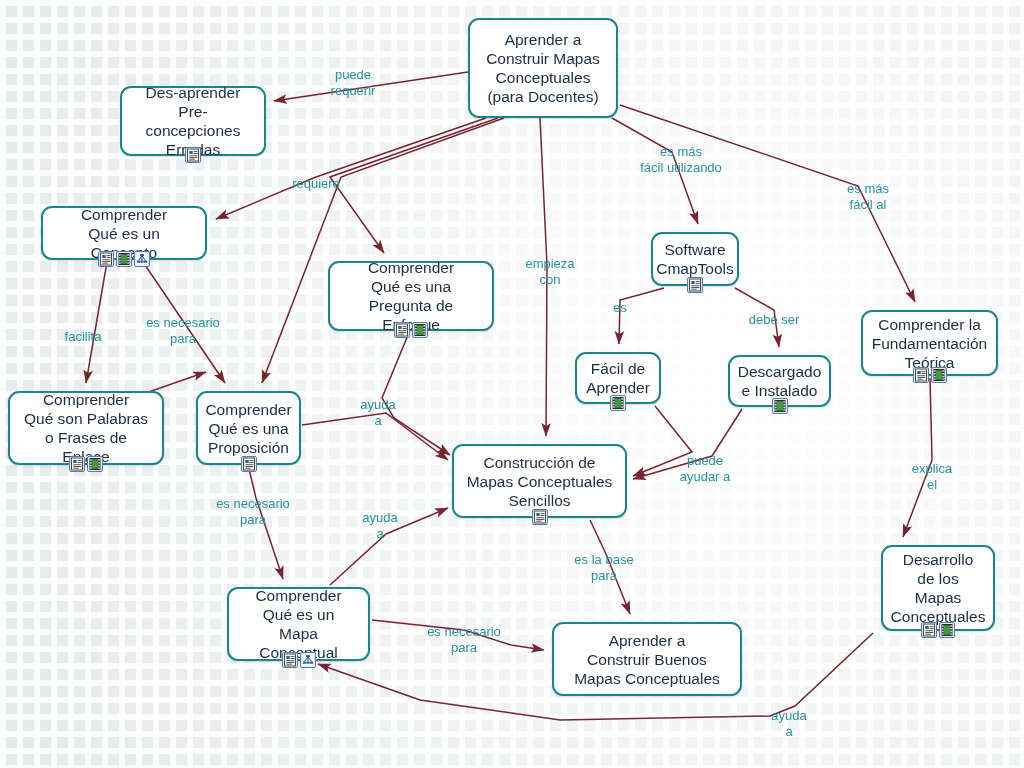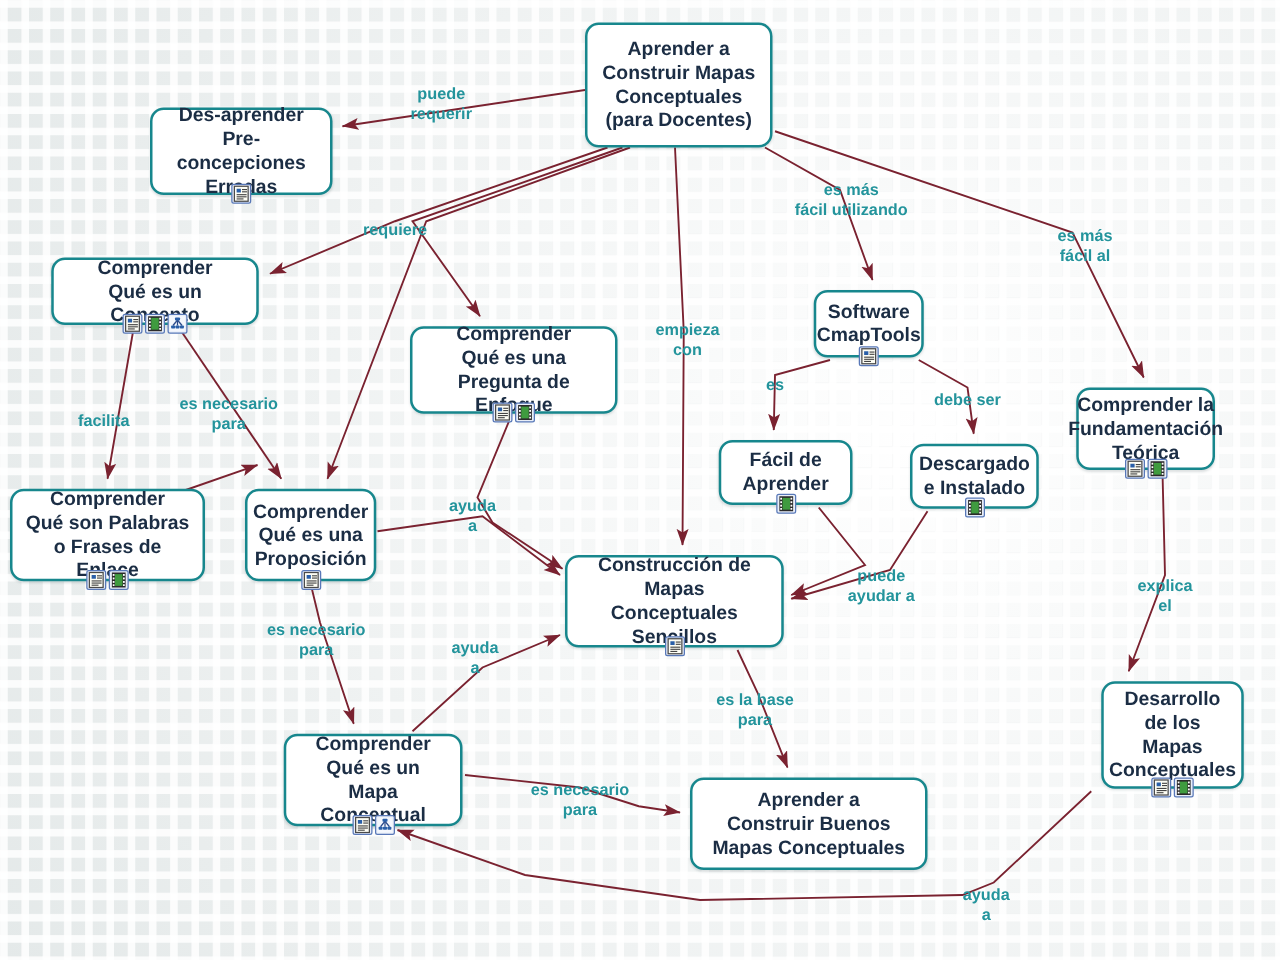--- a/index.html
+++ b/index.html
@@ -12,21 +12,20 @@
   #canvas{
     position:relative;width:1024px;height:768px;
     background-color:#f2f4f4;
     background-image:
       linear-gradient(to right, rgba(255,255,255,0.85) 0 6px, rgba(0,0,0,0) 6px 17px),
       linear-gradient(to bottom, rgba(255,255,255,0.85) 0 6px, rgba(0,0,0,0) 6px 17px),
       linear-gradient(to right, rgba(160,170,175,0.22) 0 1px, rgba(0,0,0,0) 1px 17px),
       linear-gradient(to bottom, rgba(160,170,175,0.22) 0 1px, rgba(0,0,0,0) 1px 17px),
       radial-gradient(circle at 72% 46%, #ffffff 0%, #f4f6f6 38%, #e9eded 78%, #e4e9e9 100%);
     background-size:17px 17px,17px 17px,17px 17px,17px 17px,100% 100%;
-    font-weight:bold;
   }
   #links{position:absolute;left:0;top:0;width:1024px;height:768px;}
 
   .node{
     position:absolute;box-sizing:border-box;
     background:#ffffff;
     border:2px solid #17878d;
     border-radius:11px;
     color:#1b2d44;
     display:flex;align-items:center;justify-content:center;
@@ -304,21 +303,21 @@
             <rect x="7.6" y="3.2" width="4" height="0.9" fill="#444"></rect>
             <rect x="7.6" y="5" width="4" height="0.9" fill="#444"></rect>
             <rect x="3.3" y="7.3" width="8" height="0.9" fill="#444"></rect>
             <rect x="3.3" y="9" width="8" height="0.9" fill="#444"></rect>
             <rect x="3.3" y="10.7" width="5.5" height="0.9" fill="#444"></rect>
           </svg>
         </span>
     </span>
   </div>
 
-  <div class="node" style="left:575px;top:352px;width:107px;height:52px;">
+  <div class="node" style="left:575px;top:352px;width:86px;height:52px;">
     <span class="txt">Fácil de
 Aprender</span>
     <span class="icons">
       <span class="ic">
           <svg width="14" height="14" viewBox="0 0 14 14">
             <rect x="1.5" y="1" width="11" height="12" fill="#2b2b2b"></rect>
             <rect x="4" y="2.3" width="6" height="9.4" fill="#3f9b3f"></rect>
             <rect x="2.2" y="2.2" width="1.4" height="1.5" fill="#fff"></rect>
             <rect x="2.2" y="5" width="1.4" height="1.5" fill="#fff"></rect>
             <rect x="2.2" y="7.8" width="1.4" height="1.5" fill="#fff"></rect>
@@ -346,21 +345,21 @@
             <rect x="2.2" y="10.4" width="1.4" height="1.4" fill="#fff"></rect>
             <rect x="10.4" y="2.2" width="1.4" height="1.5" fill="#fff"></rect>
             <rect x="10.4" y="5" width="1.4" height="1.5" fill="#fff"></rect>
             <rect x="10.4" y="7.8" width="1.4" height="1.5" fill="#fff"></rect>
             <rect x="10.4" y="10.4" width="1.4" height="1.4" fill="#fff"></rect>
           </svg>
         </span>
     </span>
   </div>
 
-  <div class="node" style="left:861px;top:310px;width:111px;height:66px;">
+  <div class="node" style="left:861px;top:310px;width:137px;height:66px;">
     <span class="txt">Comprender la
 Fundamentación
 Teórica</span>
     <span class="icons">
       <span class="ic">
           <svg width="14" height="14" viewBox="0 0 14 14">
             <rect x="1.5" y="1" width="11" height="12" fill="#fdfdf4" stroke="#4a4a4a" stroke-width="1"></rect>
             <rect x="3.3" y="3" width="3.4" height="3" fill="#2a5fa8"></rect>
             <rect x="7.6" y="3.2" width="4" height="0.9" fill="#444"></rect>
             <rect x="7.6" y="5" width="4" height="0.9" fill="#444"></rect>

